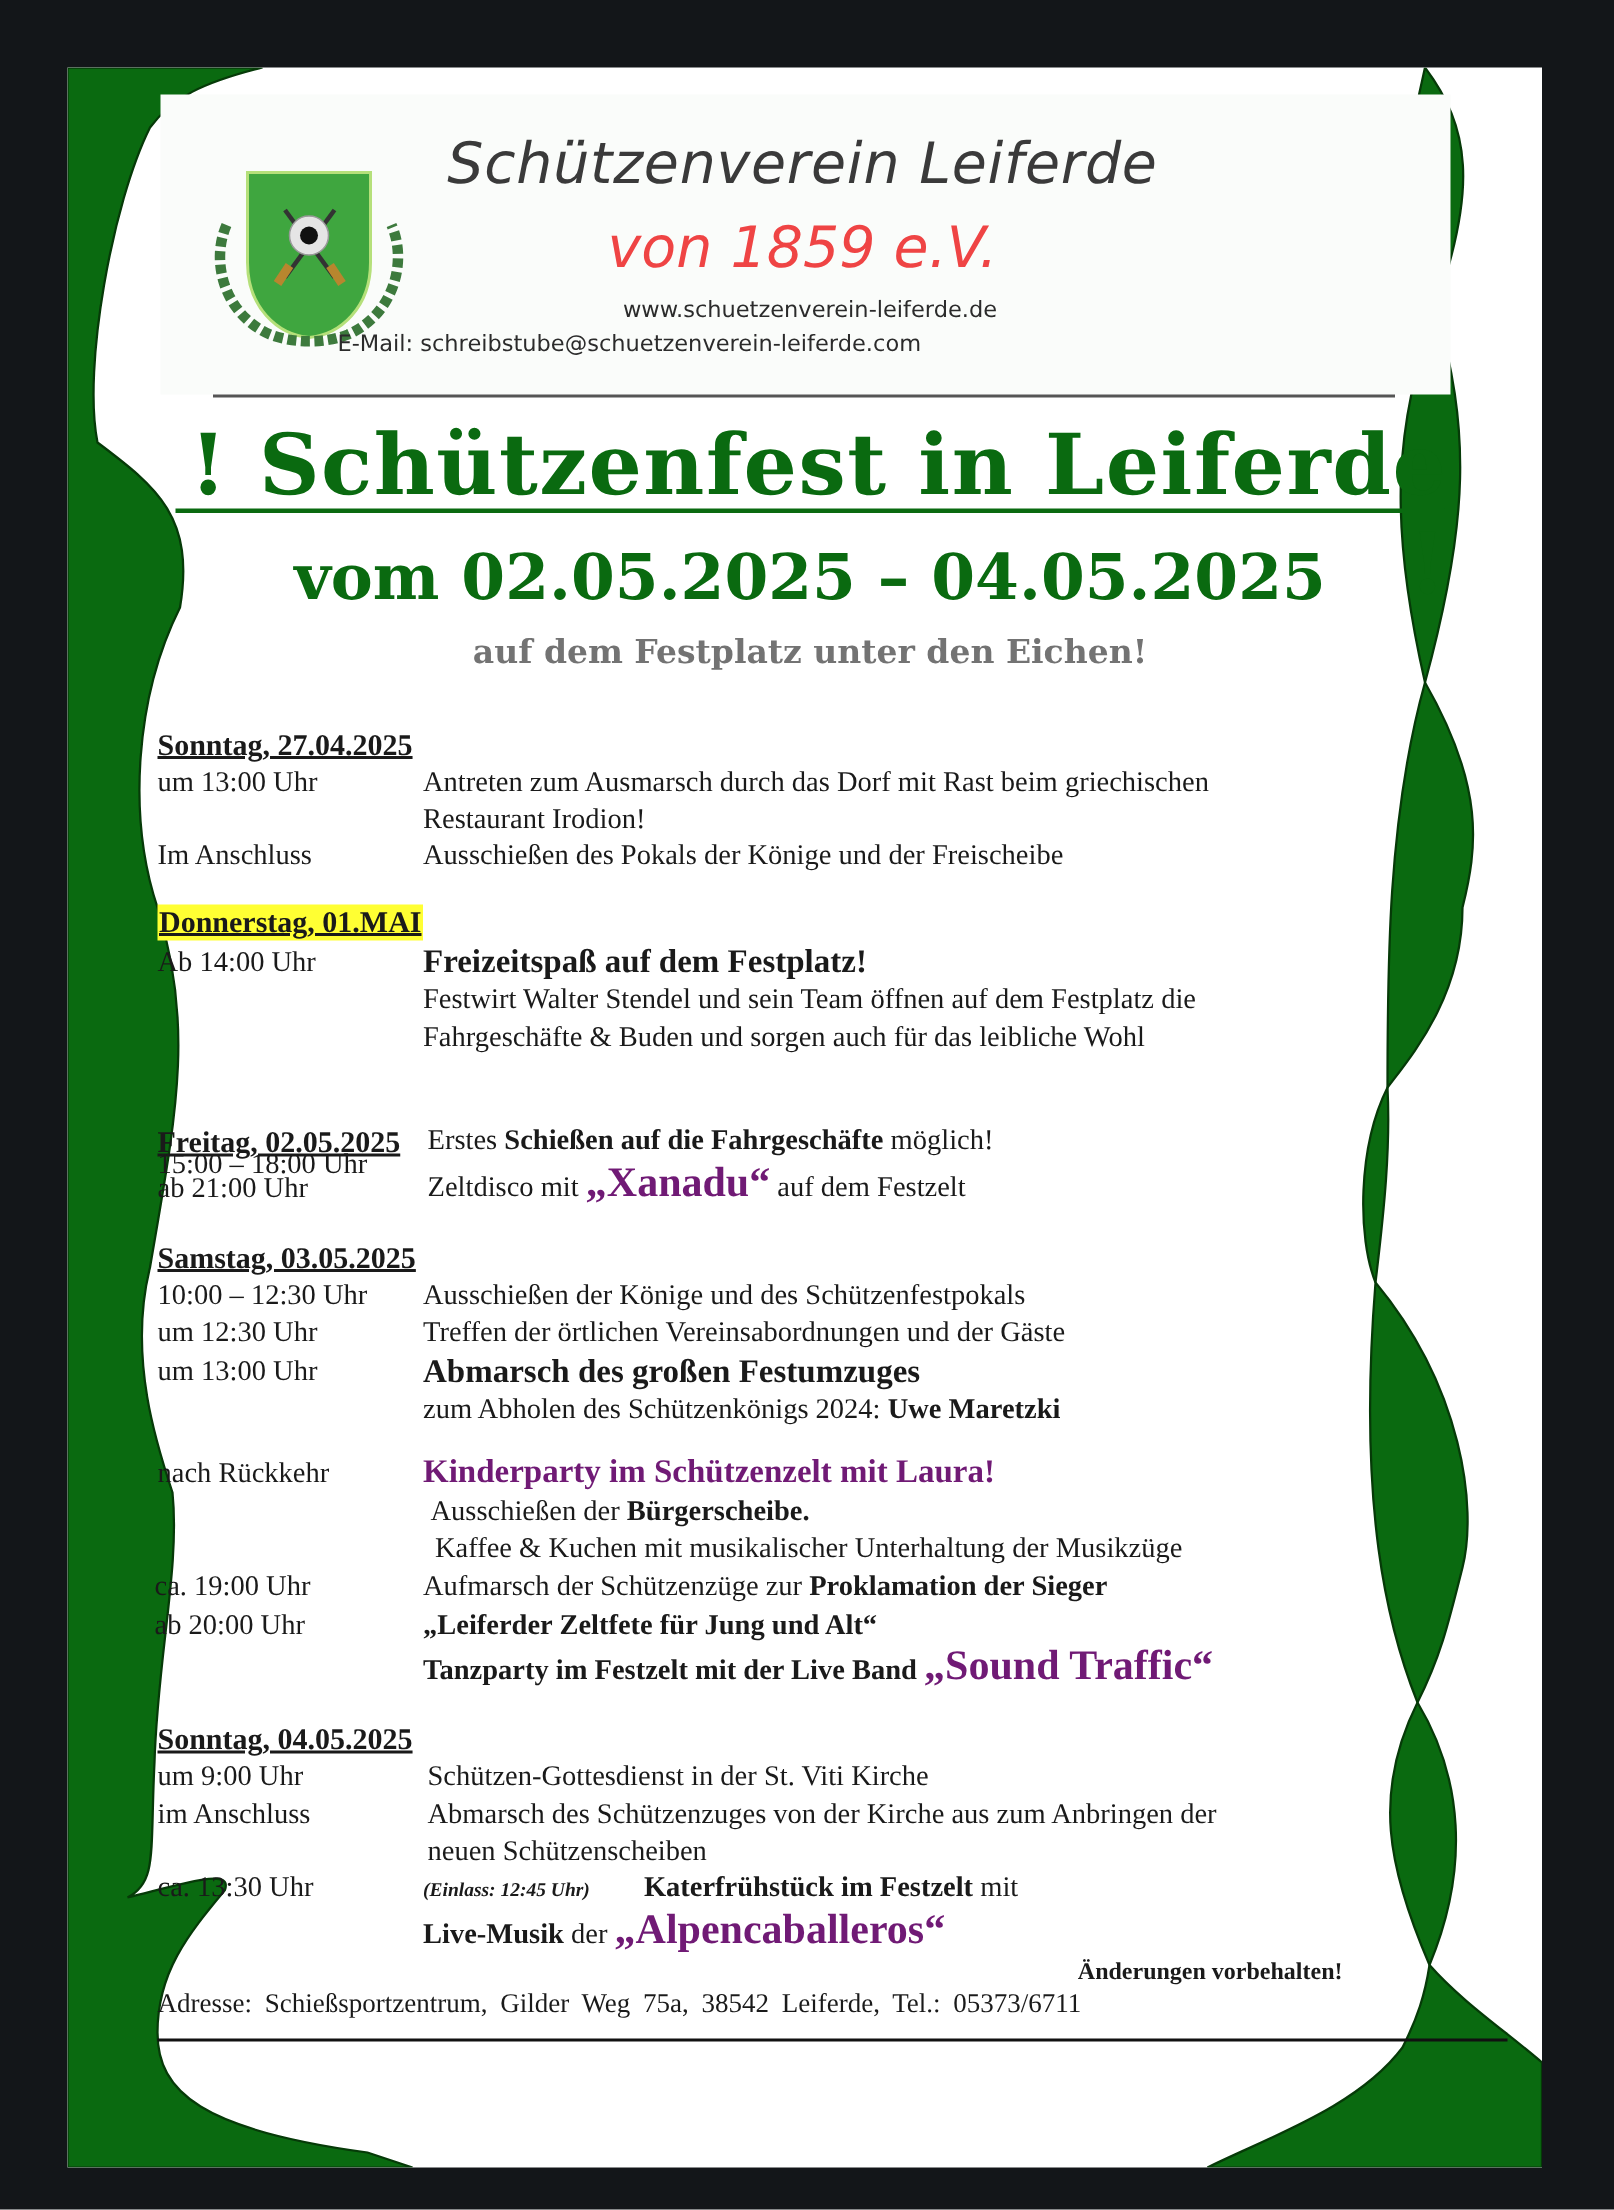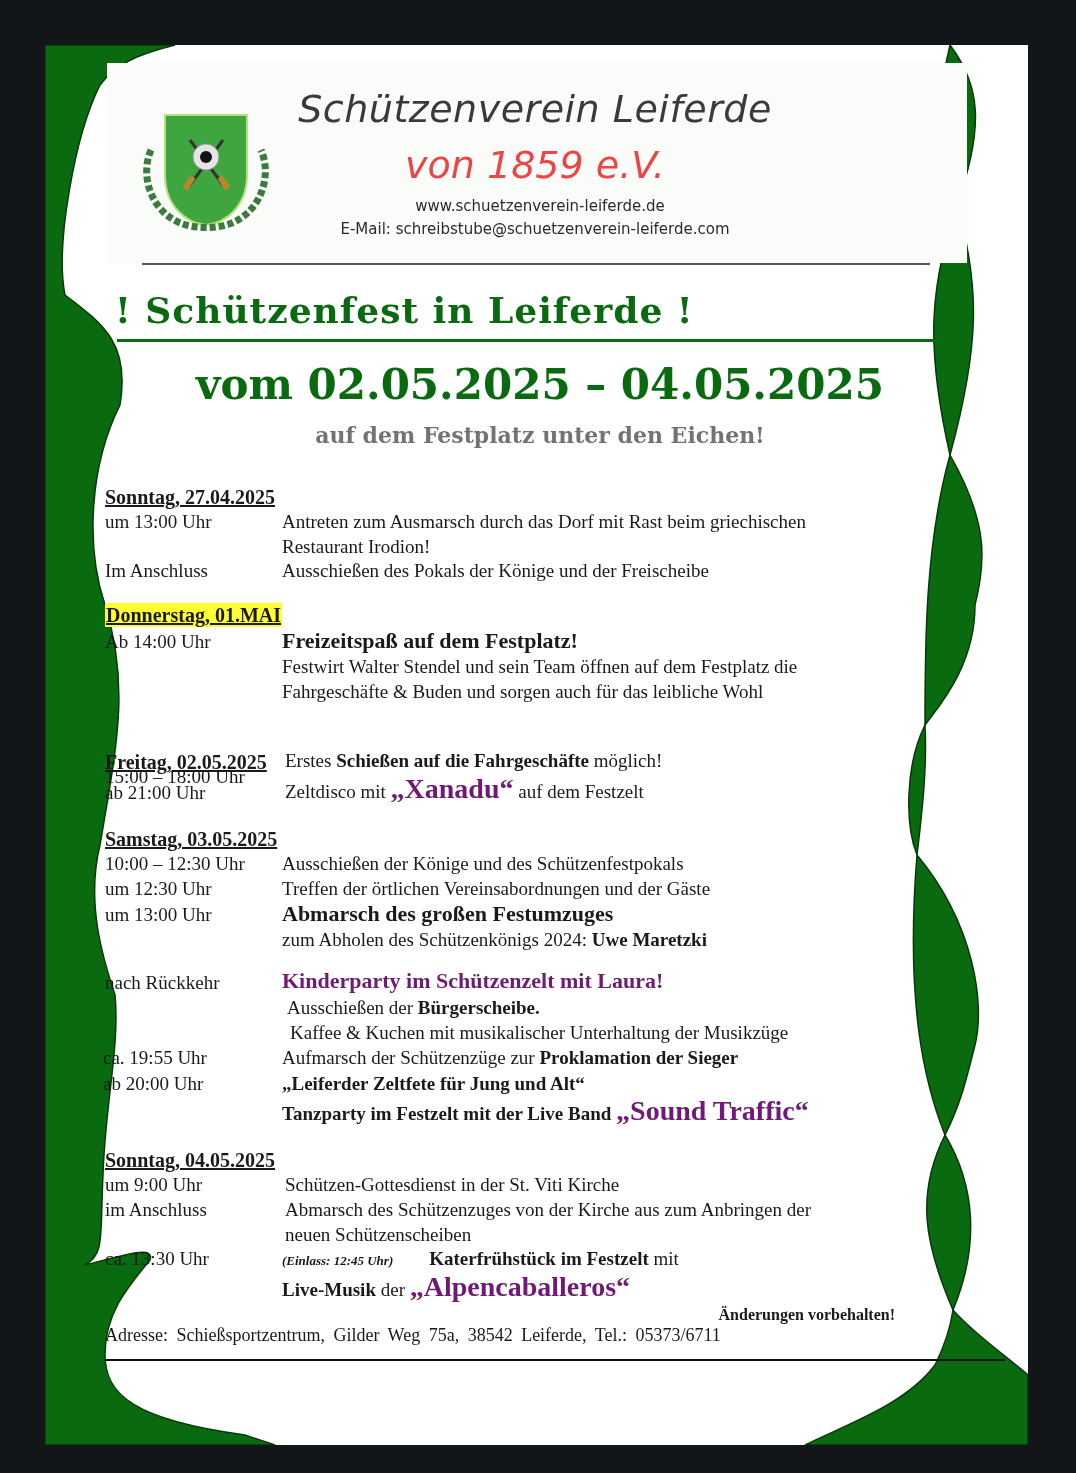--- a/index.html
+++ b/index.html
@@ -5,23 +5,23 @@
   html, body { margin:0; padding:0; }
   body { width:1076px; height:1473px; background:#131619; position:relative; overflow:hidden; font-family:"Liberation Serif", serif; }
   .page { position:absolute; left:45px; top:45px; width:983px; height:1400px; background:#ffffff; overflow:hidden; }
   .deco { position:absolute; left:0; top:0; }
   .content { position:absolute; left:0; top:0; width:983px; height:1400px; }
   .header-box { position:absolute; left:62px; top:18px; width:860px; height:200px; background:#fafcfa; }
   .logo { position:absolute; left:90px; top:60px; width:145px; height:130px; }
   .club-name { position:absolute; left:250px; top:40px; width:480px; text-align:center; font-family:"DejaVu Sans", sans-serif; font-weight:normal; color:#3a3a3a; font-size:38px; line-height:48px; letter-spacing:0.5px; font-style:italic; }
   .club-since { position:absolute; left:250px; top:96px; width:480px; text-align:center; font-family:"DejaVu Sans", sans-serif; color:#ef4444; font-size:38px; line-height:48px; font-style:italic; }
   .web { position:absolute; left:250px; top:152px; width:490px; text-align:center; font-family:"DejaVu Sans", sans-serif; font-size:15px; color:#2b2b2b; }
-  .email { position:absolute; left:180px; top:175px; width:620px; text-align:center; font-family:"DejaVu Sans", sans-serif; font-size:15px; color:#2b2b2b; }
+  .email { position:absolute; left:180px; top:175px; width:620px; font-family:"DejaVu Sans", sans-serif; font-size:15px; color:#2b2b2b; }
   .hr-top { position:absolute; left:97px; top:218px; width:788px; height:2px; background:#555; }
-  .title { position:absolute; left:70px; top:232px; width:850px; text-align:left; font-family:"DejaVu Serif", serif; font-weight:bold; color:#0a6a10; font-size:36px; line-height:66px; letter-spacing:1px; }
+  .title { position:absolute; left:70px; top:232px; width:850px; text-align:right; font-family:"DejaVu Serif", serif; font-weight:bold; color:#0a6a10; font-size:56px; line-height:66px; letter-spacing:1px; }
   .title-rule { position:absolute; left:72px; top:294px; width:846px; height:3px; background:#0a6a10; }
   .dates { position:absolute; left:70px; top:312px; width:850px; text-align:center; font-family:"DejaVu Serif", serif; font-weight:bold; color:#0a6a10; font-size:42px; line-height:56px; }
   .location { position:absolute; left:70px; top:375px; width:850px; text-align:center; font-family:"DejaVu Serif", serif; font-weight:bold; color:#737373; font-size:22px; line-height:30px; }
   .day { position:absolute; left:60px; font-family:"Liberation Serif", serif; font-weight:bold; font-size:20px; text-decoration:underline; color:#1a1a1a; line-height:24px; }
   .day.hl { background:#ffff33; padding:0 1px; }
   .row { position:absolute; font-family:"Liberation Serif", serif; font-size:19px; color:#1a1a1a; line-height:24px; white-space:nowrap; }
   .t { left:60px; }
   .d { left:237px; }
   .b { font-weight:bold; }
   .red { color:#701a75; font-weight:bold; }
@@ -100,21 +100,21 @@
     <div class="row t" style="top:832px">um 12:30 Uhr</div>
     <div class="row d" style="top:832px">Treffen der örtlichen Vereinsabordnungen und der Gäste</div>
     <div class="row t" style="top:858px">um 13:00 Uhr</div>
     <div class="row d b big" style="top:857px">Abmarsch des großen Festumzuges</div>
     <div class="row d" style="top:883px"><span>zum Abholen des Schützenkönigs 2024: </span><span class="b">Uwe Maretzki</span></div>
 
     <div class="row t" style="top:926px">nach Rückkehr</div>
     <div class="row d red big" style="top:924px">Kinderparty im Schützenzelt mit Laura!</div>
     <div class="row" style="top:951px; left:242px"><span>Ausschießen der </span><span class="b">Bürgerscheibe.</span></div>
     <div class="row" style="top:976px; left:245px">Kaffee &amp; Kuchen mit musikalischer Unterhaltung der Musikzüge</div>
-    <div class="row" style="top:1001px; left:58px">ca. 19:55 Uhr</div>
+    <div class="row" style="top:1001px; left:58px">ca. 19:00 Uhr</div>
     <div class="row d" style="top:1001px"><span>Aufmarsch der Schützenzüge zur </span><span class="b">Proklamation der Sieger</span></div>
     <div class="row" style="top:1027px; left:58px">ab 20:00 Uhr</div>
     <div class="row d" style="top:1054px"><span class="b">Tanzparty im Festzelt mit der Live Band </span><span class="red bigger">„Sound Traffic“</span></div>
     <div class="row d b" style="top:1027px">„Leiferder Zeltfete für Jung und Alt“</div>
 
     <div class="day" style="top:1103px">Sonntag, 04.05.2025</div>
     <div class="row t" style="top:1128px">um 9:00 Uhr</div>
     <div class="row" style="top:1128px; left:240px">Schützen-Gottesdienst in der St. Viti Kirche</div>
     <div class="row t" style="top:1153px">im Anschluss</div>
     <div class="row" style="top:1153px; left:240px">Abmarsch des Schützenzuges von der Kirche aus zum Anbringen der</div>

